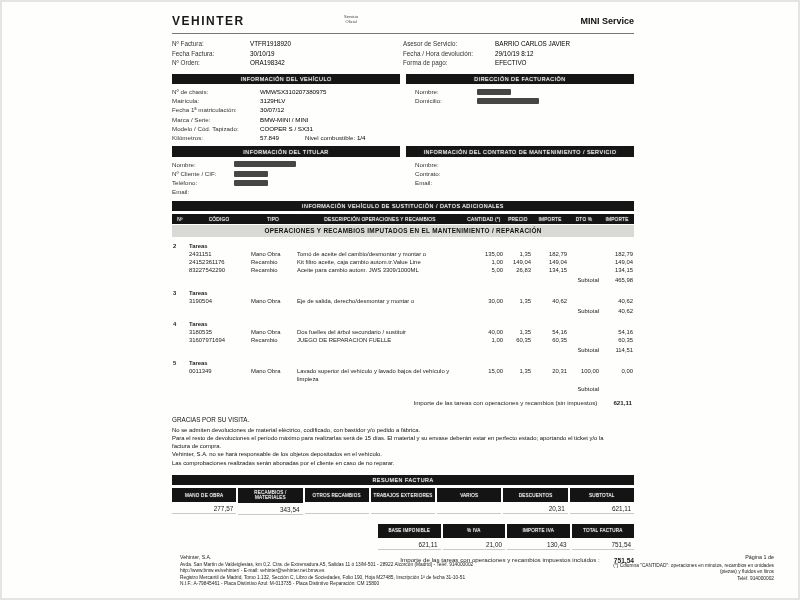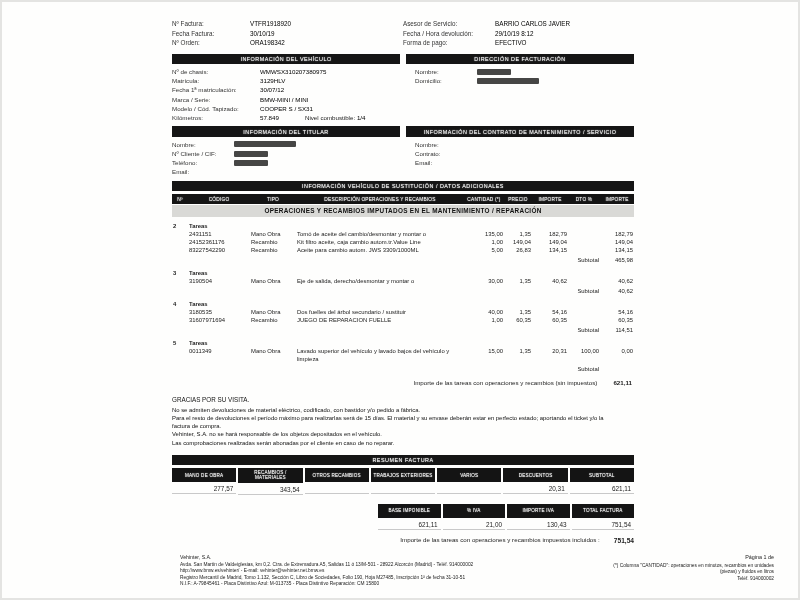--- a/index.html
+++ b/index.html
@@ -86,20 +86,28 @@
   .company { font-size:5.2px; margin-bottom:1px; }
   .f-right { text-align:right; width:175px; }
   .pnum { font-size:5.4px; margin-bottom:2px; }
 </style>
 </head>
 <body>
 
 <div class="page">
   <div class="doc">
 
+    <div class="hdr">
+      <div class="brand">VEHINTER</div>
+      <div class="stamp">
+        <div>Servicio</div>
+        <div>Oficial</div>
+      </div>
+      <div class="brand-r">MINI Service</div>
+    </div>
 
     <div class="info">
       <div class="info-col">
 
           <div class="irow">
             <span class="ilabel">Nº Factura:</span>
             <span class="ival">VTFR1918920</span>
           </div>
 
           <div class="irow">

